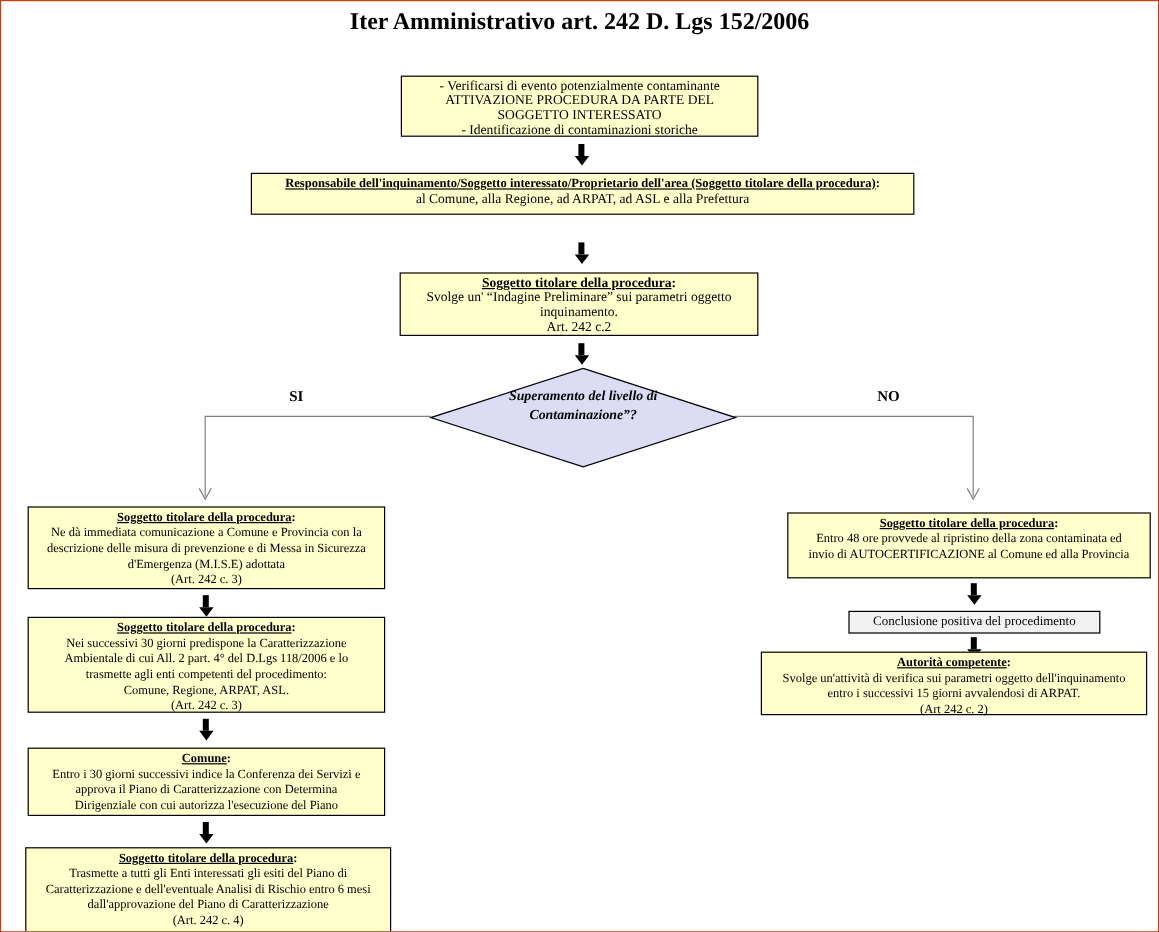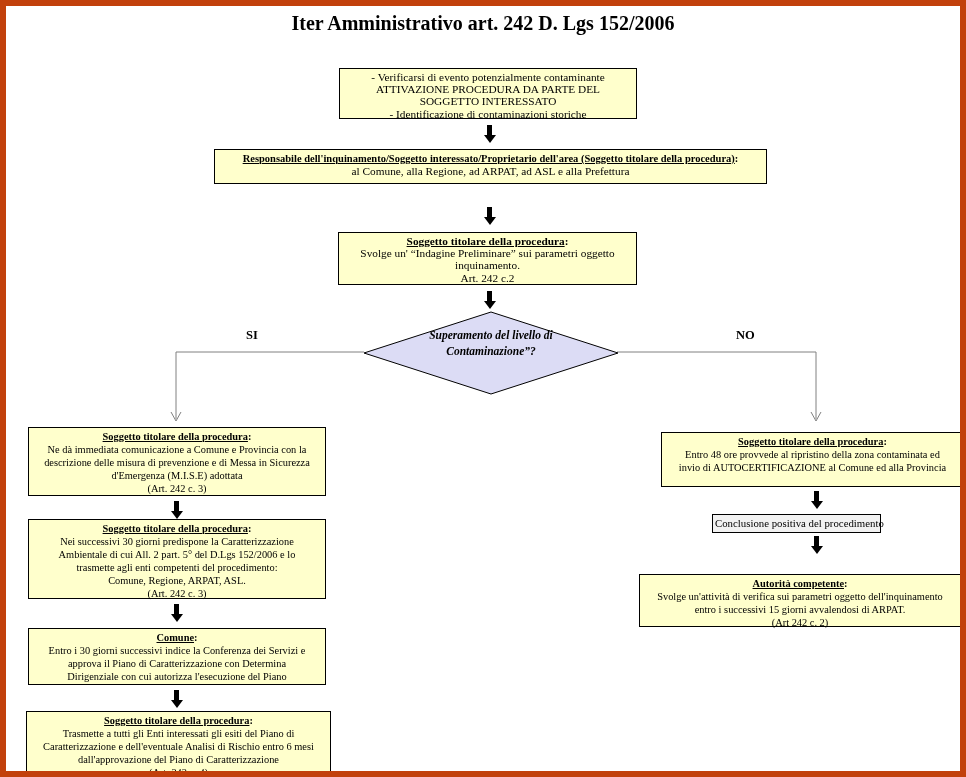--- a/index.html
+++ b/index.html
@@ -8,21 +8,21 @@
     --conclusion-fill:#f2f2f2;
     --border:#000000;
     --connector:#808080;
     --arrow:#000000;
   }
   html,body{margin:0;padding:0;background:#ffffff;}
   #canvas{
     position:relative;
     width:966px;height:777px;
     background:#ffffff;
-    border:6px solid #c2410c;
+    border:1px solid #c2410c;
     box-sizing:border-box;
     font-family:"Liberation Serif","DejaVu Serif",serif;
     color:#000;
     overflow:hidden;
   }
   .title{
     position:absolute;left:0;top:6px;width:100%;
     text-align:center;font-size:20px;font-weight:bold;
   }
   svg.overlay{position:absolute;left:0;top:0;pointer-events:none;}
@@ -129,21 +129,21 @@
   </div>
 
   <div class="black-arrow" style="left:164px;top:495px;">
       <div class="stem"></div>
       <div class="head"></div>
     </div>
 
   <div class="fbox" style="left:22px;top:513px;width:298px;height:80px;">
     <div class="heading"><span class="hu">Soggetto titolare della procedura</span><span>:</span></div>
     <div class="nw">Nei successivi 30 giorni predispone la Caratterizzazione</div>
-    <div class="nw">Ambientale di cui All. 2 part. 5° del D.Lgs 152/2006 e lo</div>
+    <div class="nw">Ambientale di cui All. 2 part. 4° del D.Lgs 118/2006 e lo</div>
     <div class="nw">trasmette agli enti competenti del procedimento:</div>
     <div class="nw">Comune, Regione, ARPAT, ASL.</div>
     <div class="nw">(Art. 242 c. 3)</div>
   </div>
 
   <div class="black-arrow" style="left:164px;top:598px;">
       <div class="stem"></div>
       <div class="head"></div>
     </div>
 
@@ -171,29 +171,29 @@
     <div class="heading"><span class="hu">Soggetto titolare della procedura</span><span>:</span></div>
     <div class="nw">Entro 48 ore provvede al ripristino della zona contaminata ed</div>
     <div class="nw">invio di AUTOCERTIFICAZIONE al Comune ed alla Provincia</div>
   </div>
 
   <div class="black-arrow" style="left:804px;top:485px;">
       <div class="stem"></div>
       <div class="head"></div>
     </div>
 
-  <div class="fbox conclusion" style="left:706px;top:508px;width:169px;height:19px;">
+  <div class="fbox conclusion" style="left:706px;top:508px;width:210px;height:19px;">
     <div class="nw">Conclusione positiva del procedimento</div>
   </div>
 
   <div class="black-arrow" style="left:804px;top:530px;">
       <div class="stem"></div>
       <div class="head"></div>
     </div>
 
-  <div class="fbox" style="left:633px;top:568px;width:322px;height:53px;">
+  <div class="fbox" style="left:633px;top:542px;width:322px;height:53px;">
     <div class="heading"><span class="hu">Autorità competente</span><span>:</span></div>
     <div class="nw">Svolge un'attività di verifica sui parametri oggetto dell'inquinamento</div>
     <div class="nw">entro i successivi 15 giorni avvalendosi di ARPAT.</div>
     <div class="nw">(Art 242 c. 2)</div>
   </div>
 
 </div>
 
 </body></html>

